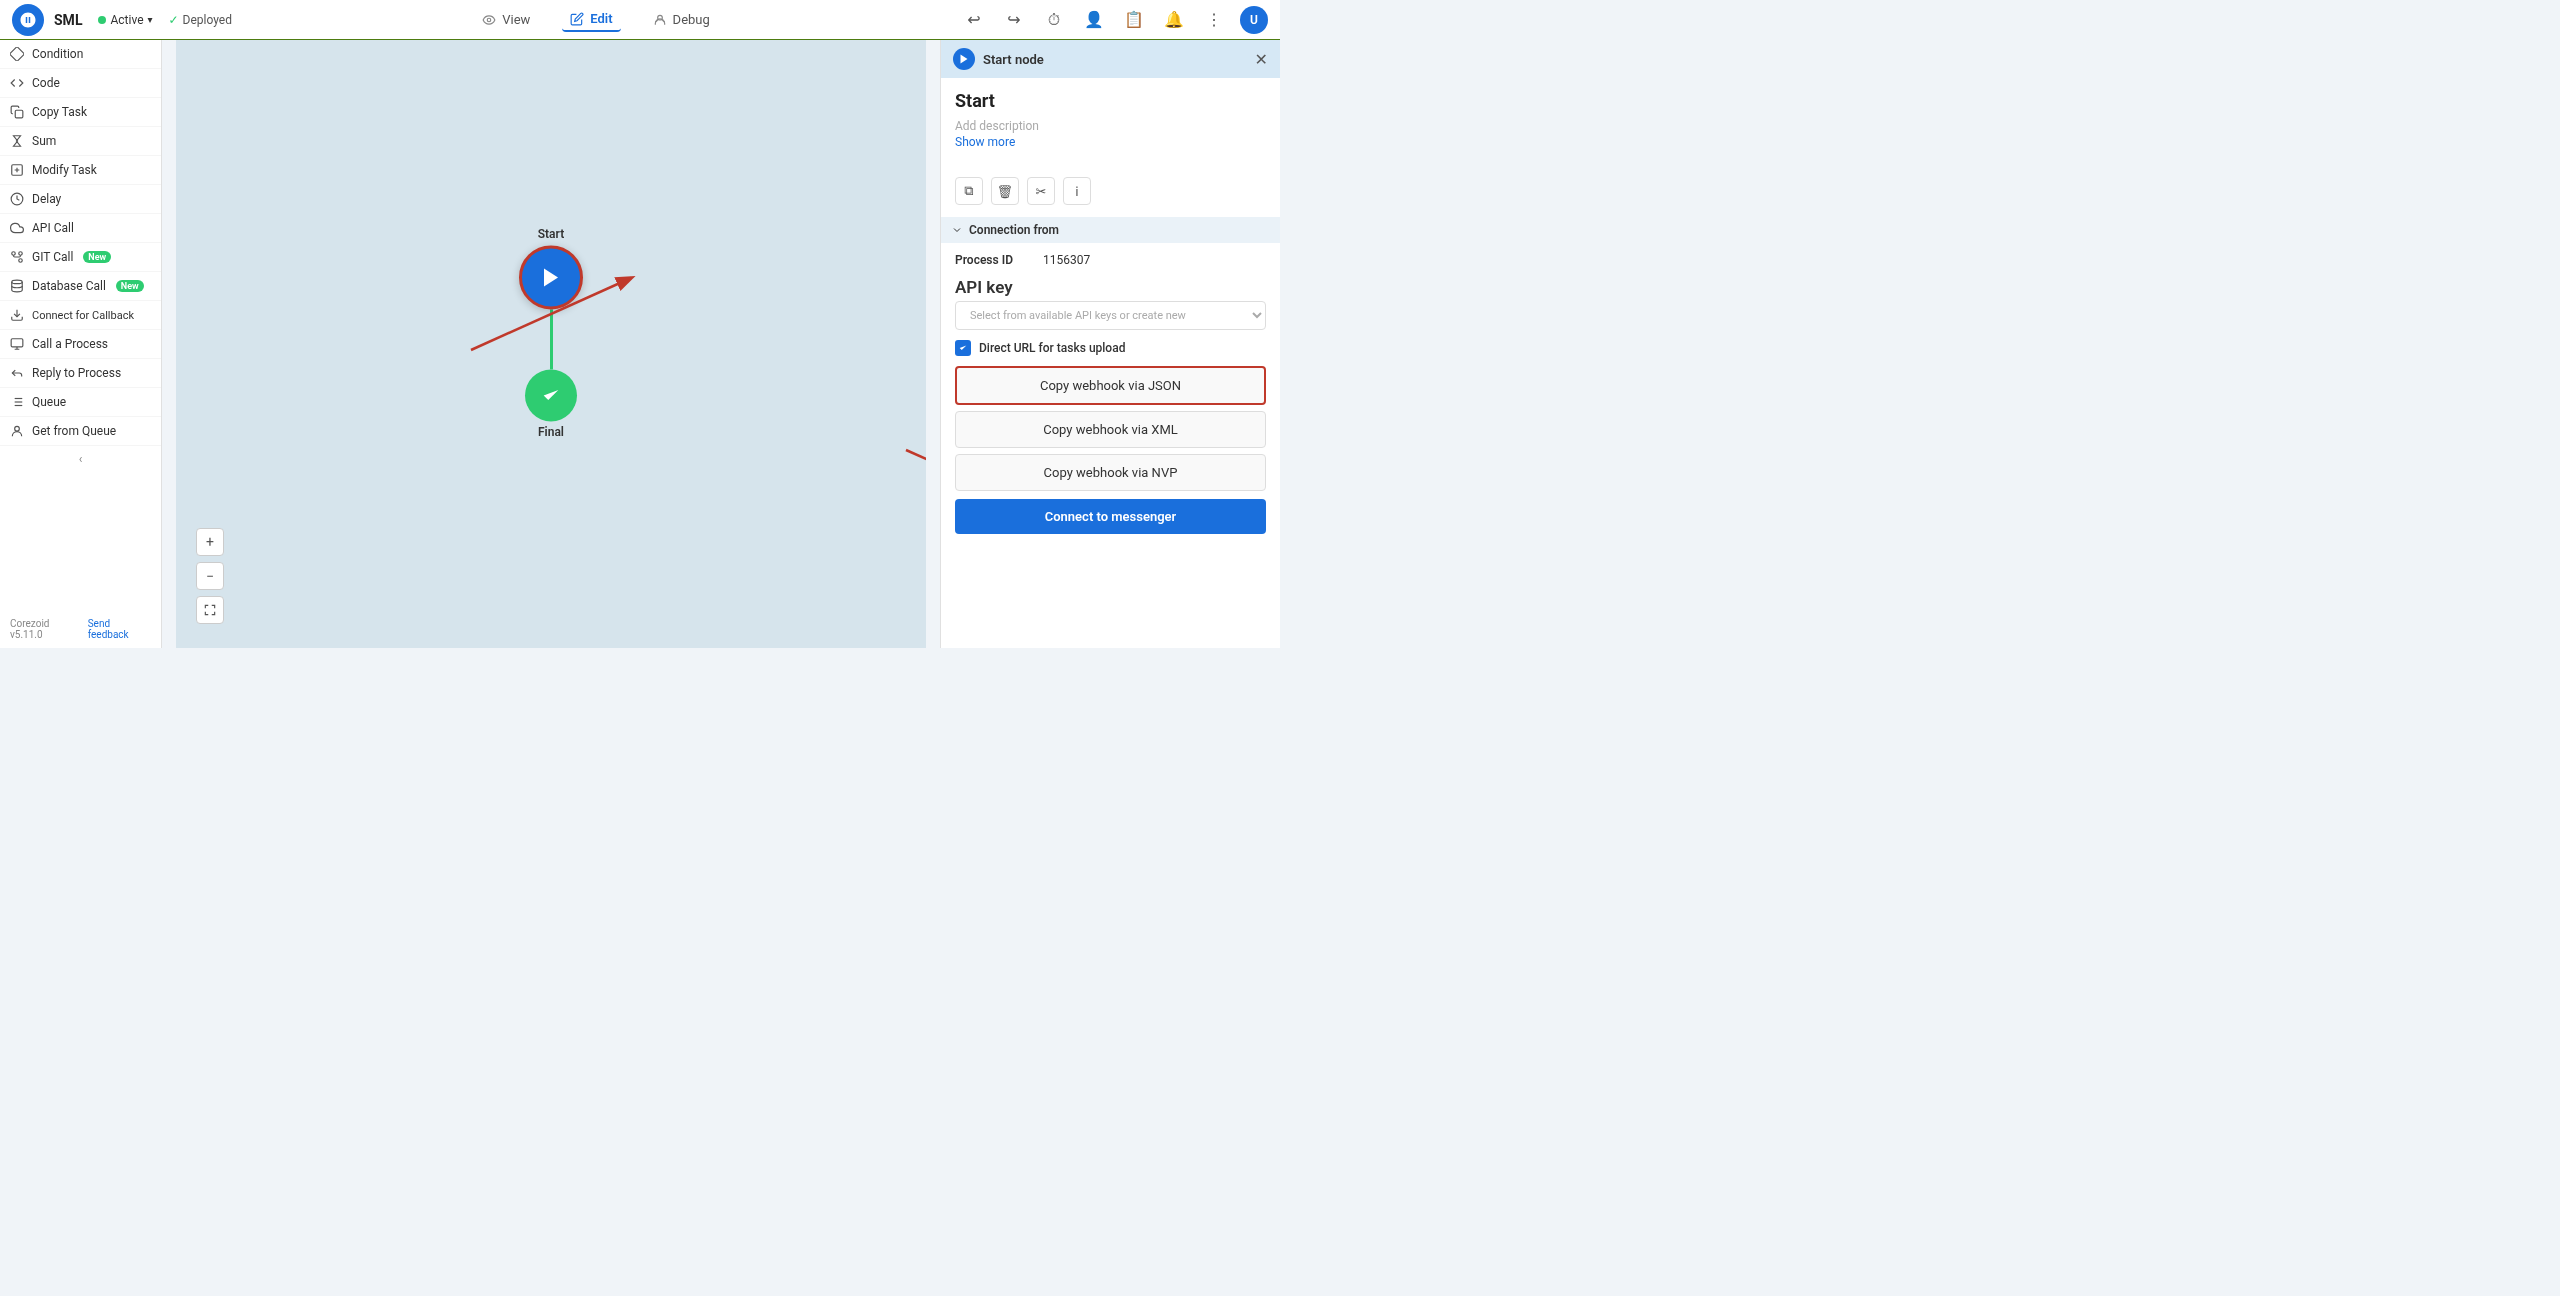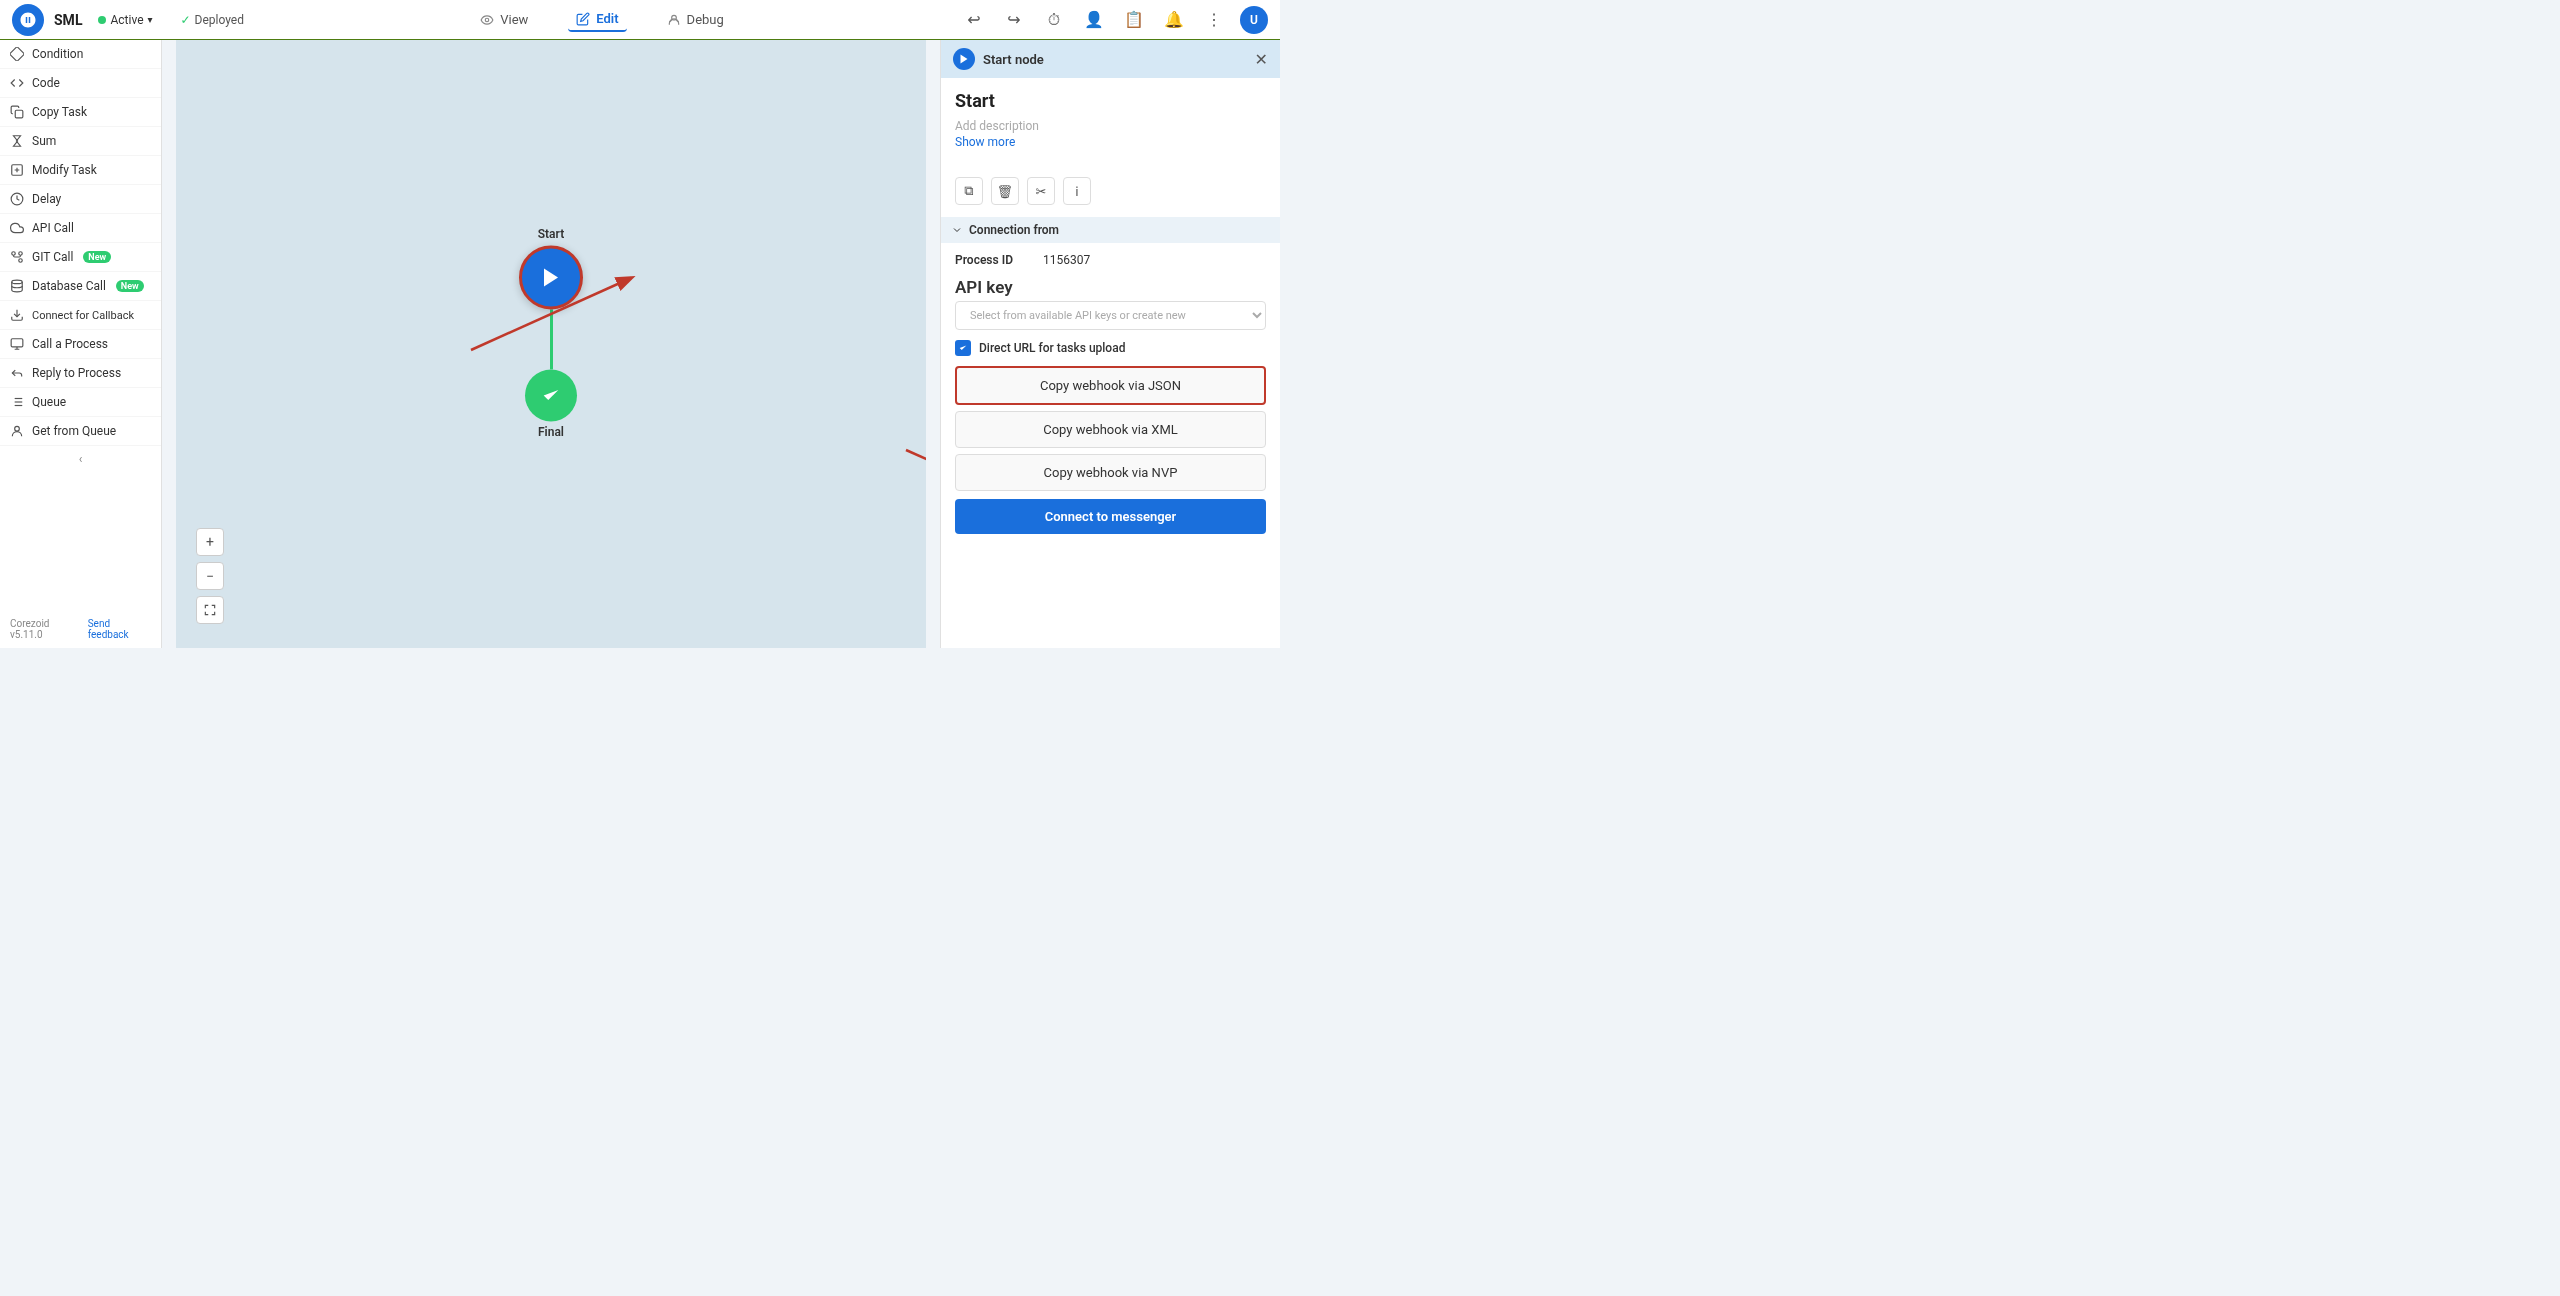--- a/index.html
+++ b/index.html
@@ -23,35 +23,35 @@
       display: flex; align-items: center; justify-content: center;
       margin-right: 10px;
       flex-shrink: 0;
     }
     .topbar-logo svg { width: 18px; height: 18px; fill: white; }
     .topbar-title {
       font-size: 14px; font-weight: 700; color: #222;
       margin-right: 16px;
     }
     .topbar-status {
-      display: flex; align-items: center; gap: 28px;
+      display: flex; align-items: center; gap: 16px;
       font-size: 12px;
     }
     .status-active {
       display: flex; align-items: center; gap: 4px; color: #333;
       cursor: pointer;
     }
     .dot-green { width: 8px; height: 8px; border-radius: 50%; background: #2ecc71; }
     .status-deployed { display: flex; align-items: center; gap: 4px; color: #555; }
     .check-green { color: #2ecc71; font-size: 12px; }
 
     .topbar-center {
       flex: 1;
       display: flex; align-items: center; justify-content: center;
-      gap: 32px;
+      gap: 24px;
     }
     .nav-btn {
       display: flex; align-items: center; gap: 6px;
       font-size: 13px; color: #555; cursor: pointer; padding: 4px 8px;
       border-radius: 4px; border: none; background: none;
     }
     .nav-btn.active {
       color: #1a6fdc; border-bottom: 2px solid #1a6fdc;
     }
     .nav-btn svg { width: 14px; height: 14px; }

